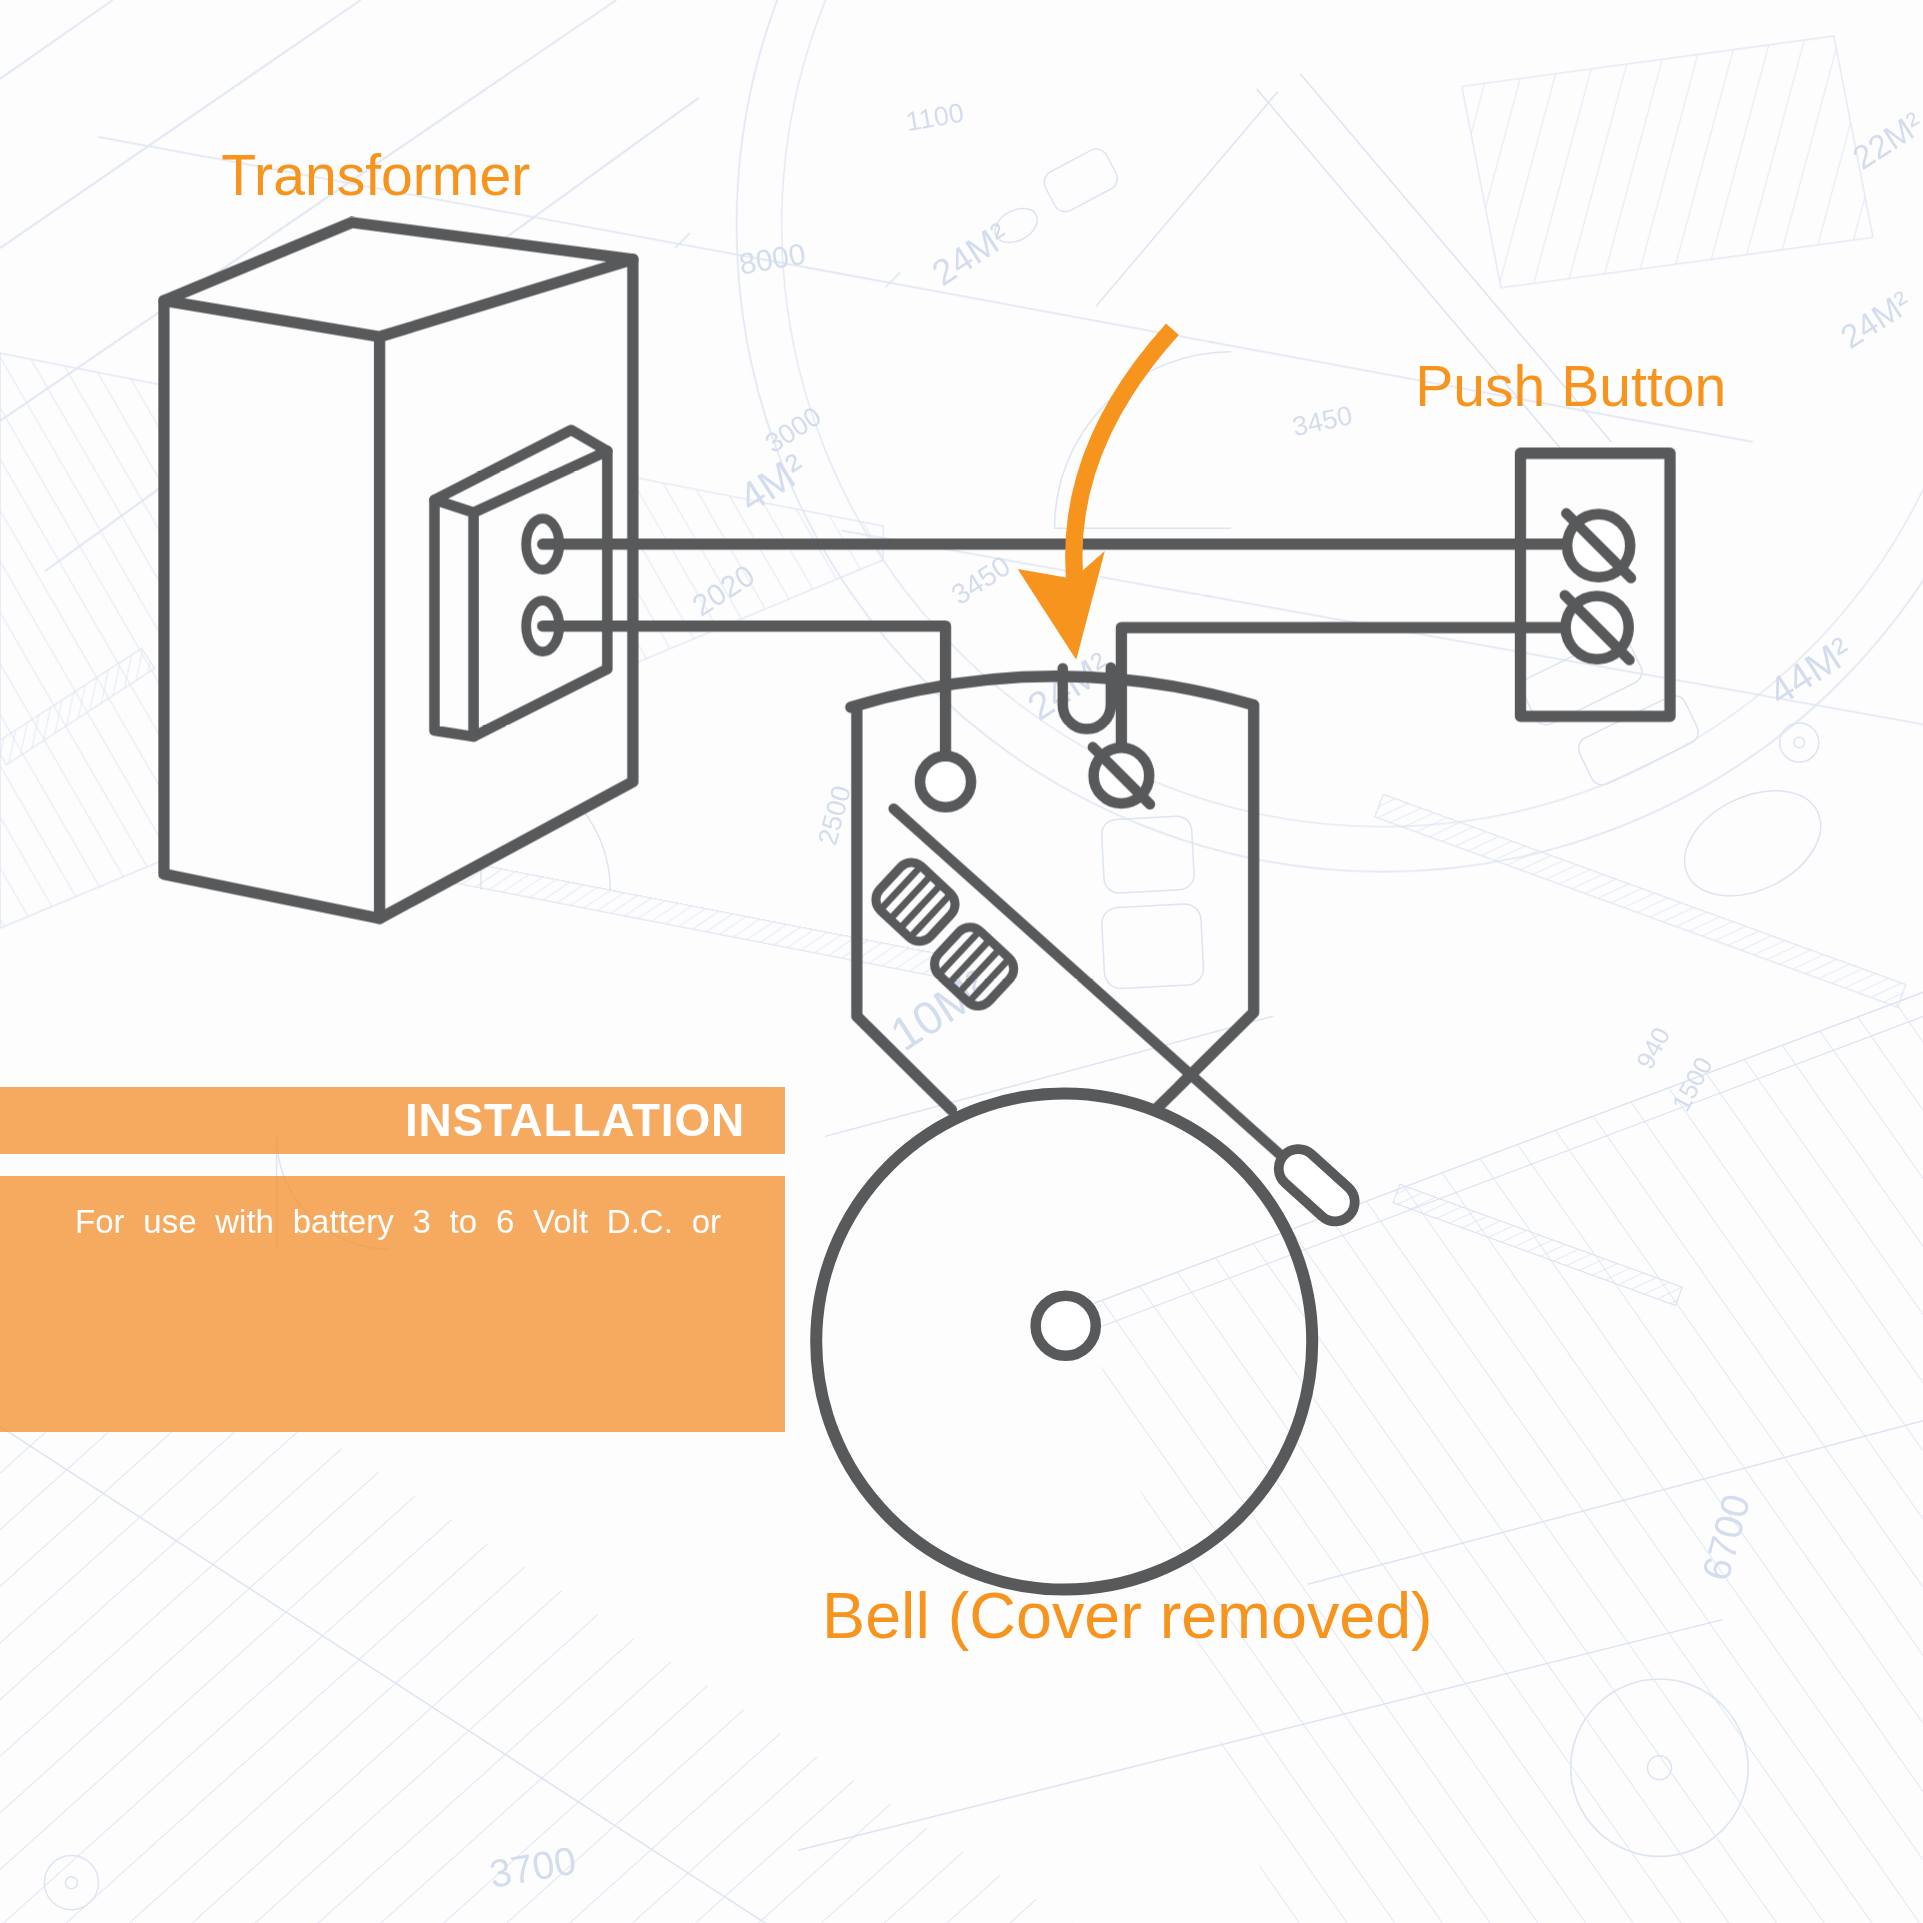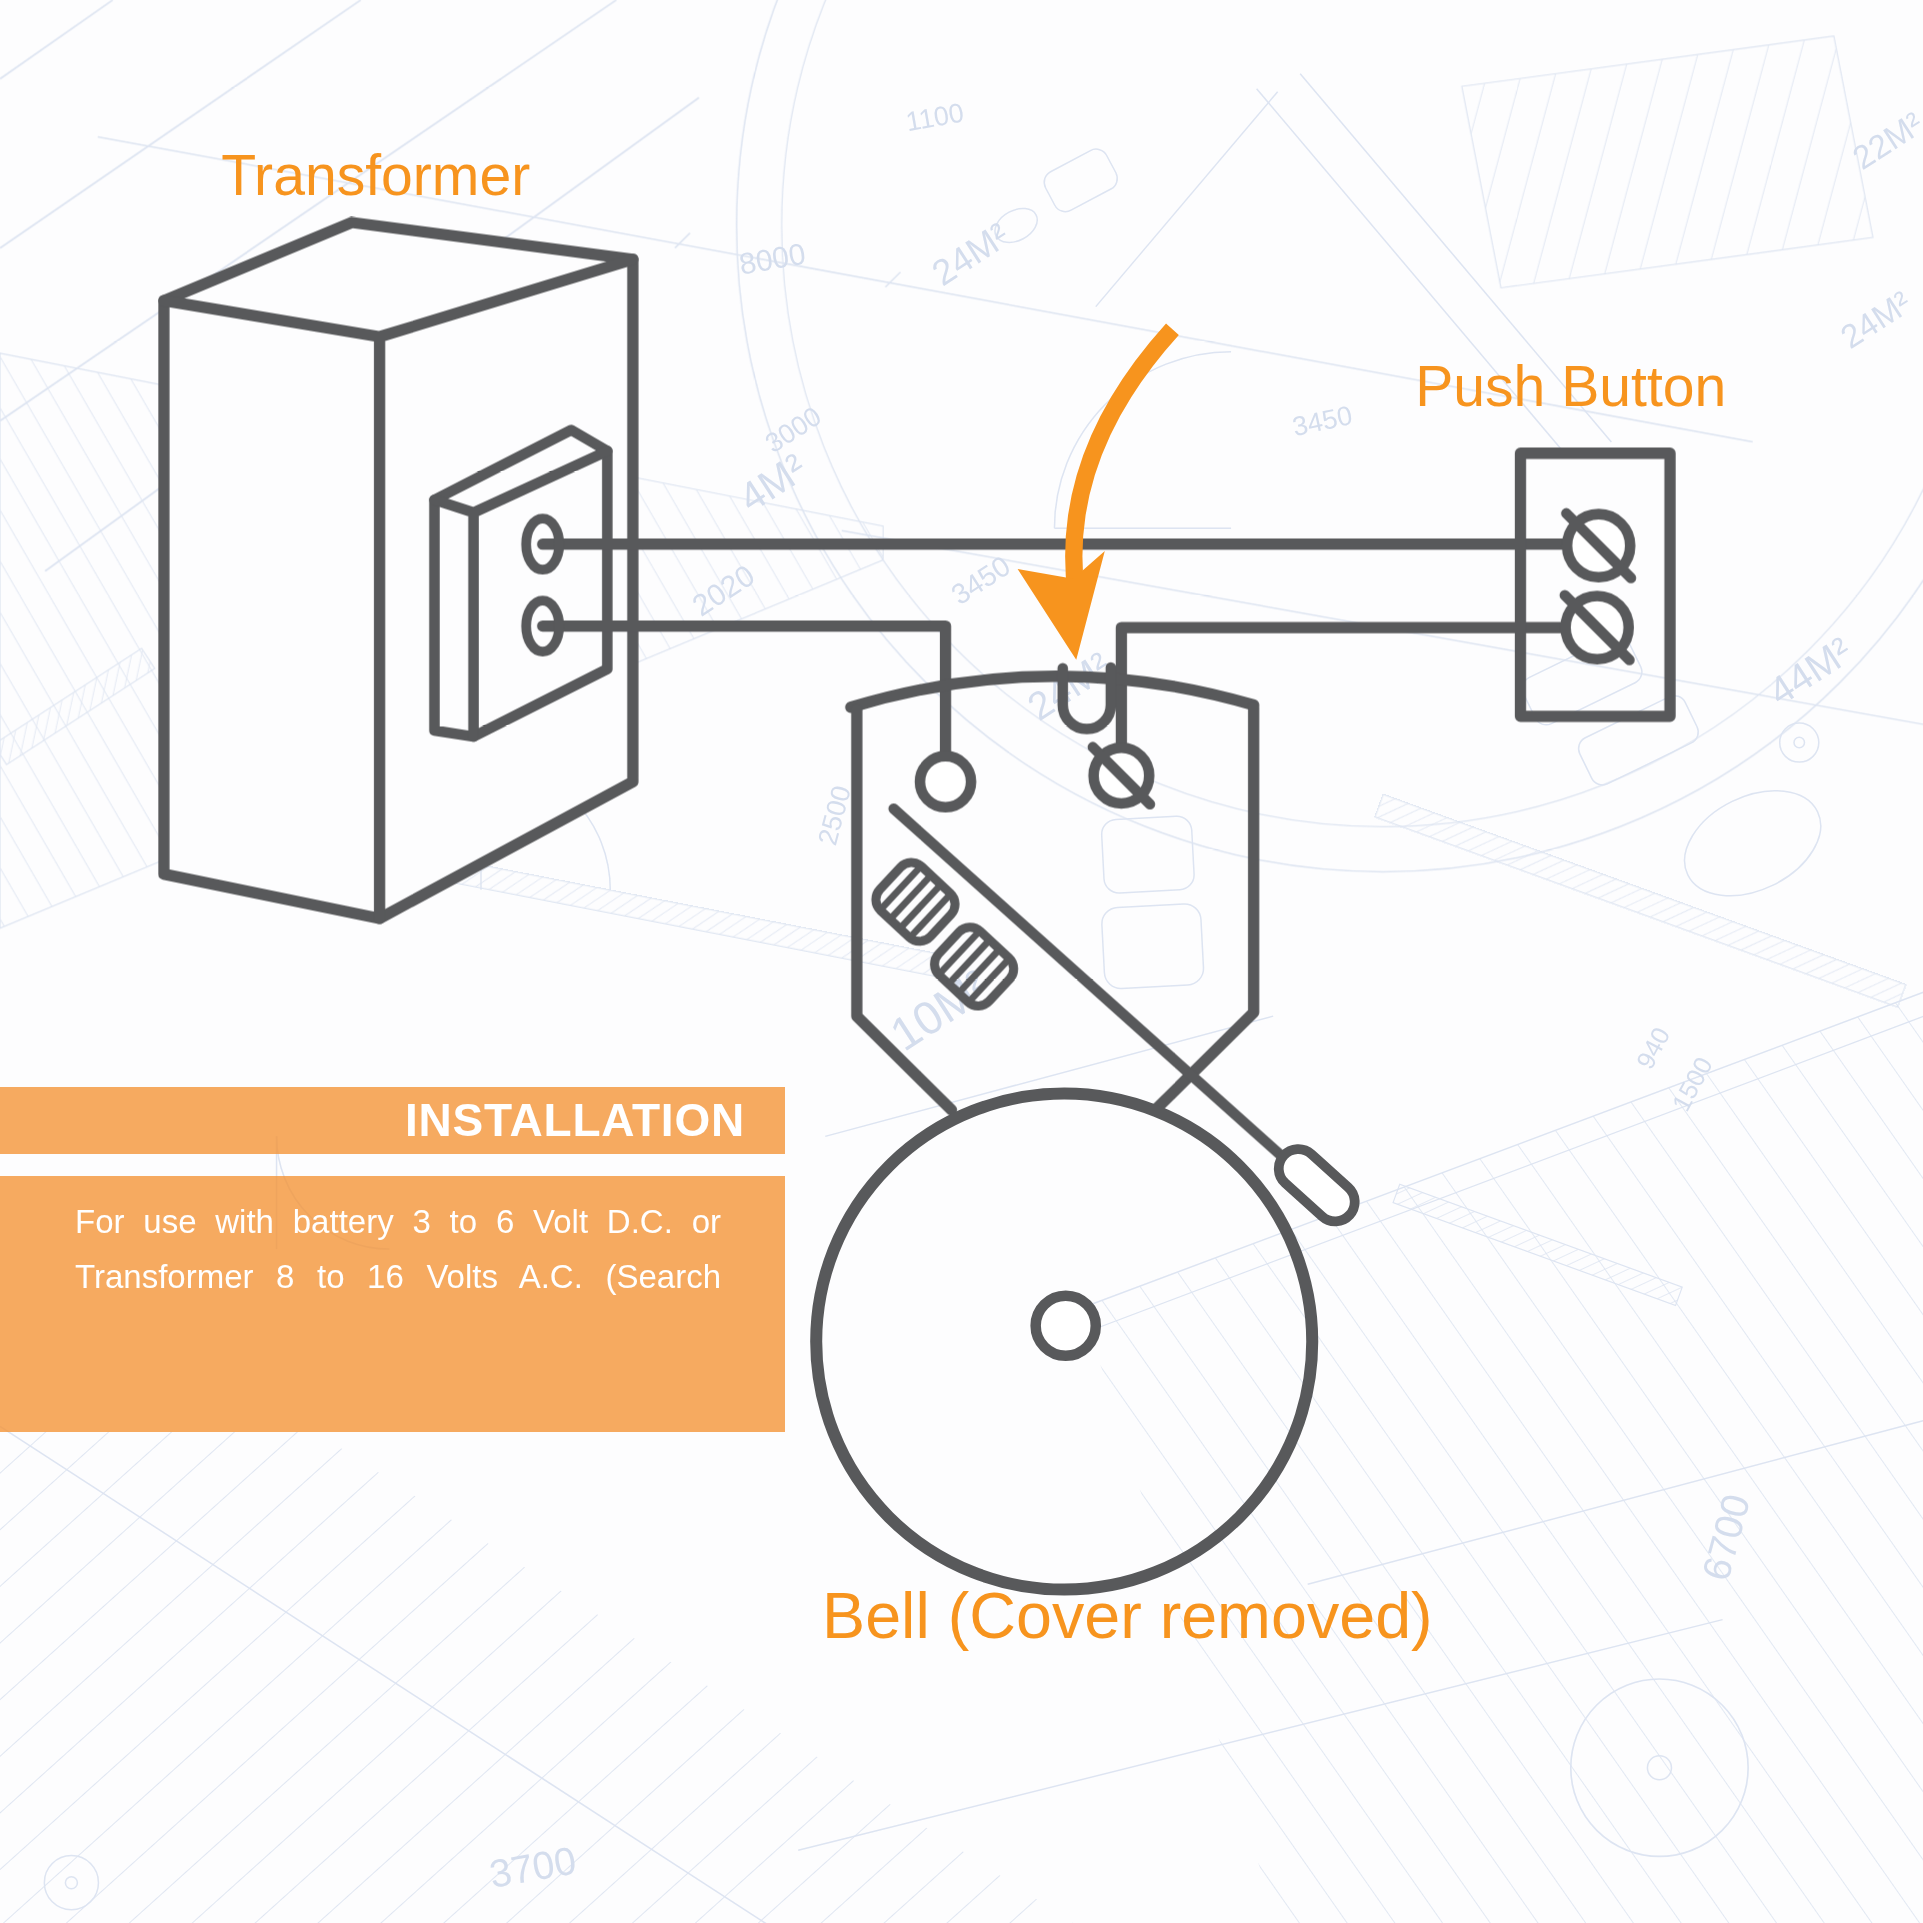--- a/index.html
+++ b/index.html
@@ -201,17 +201,16 @@
   <text class="fig-label" x="2090" y="540" font-size="76" text-anchor="middle">Push Button</text>
   <text class="fig-label" x="1500" y="2180" font-size="86" text-anchor="middle">Bell (Cover removed)</text>
 </svg>
 
 <div class="panel panel-title">
   <span>INSTALLATION</span>
 </div>
 
 <div class="panel panel-body">
   <div class="jline">For use with battery 3 to 6 Volt D.C. or</div>
-  <div class="jline">Transformer 8 to 16 Volts A.C. (Search</div>
 </div>
 
 </div>
 
 
 </body></html>

